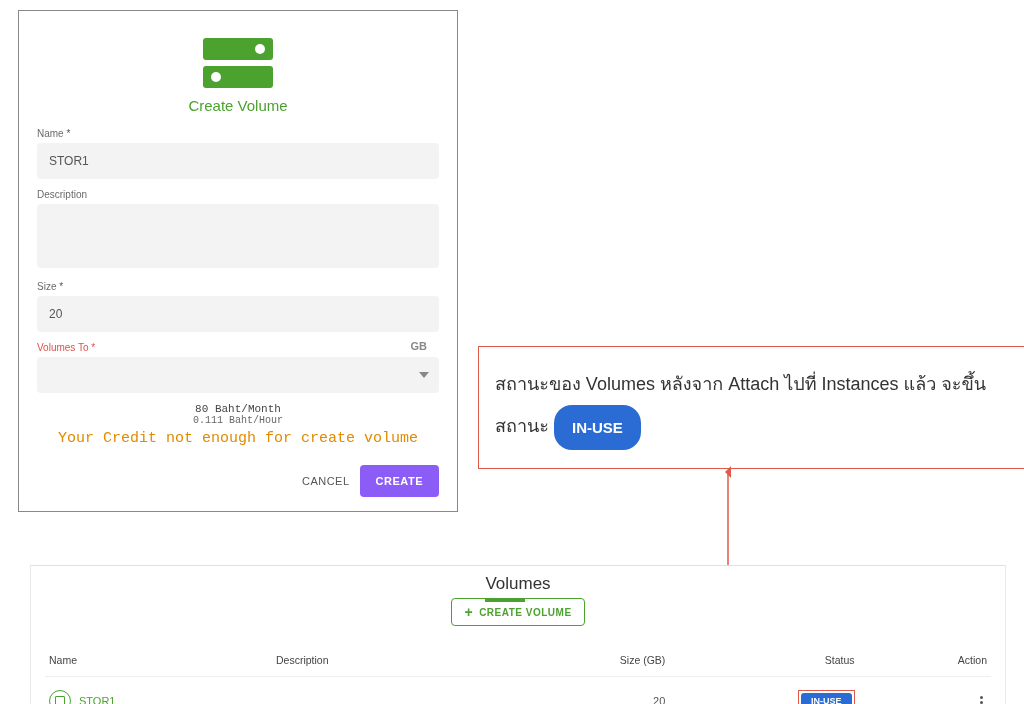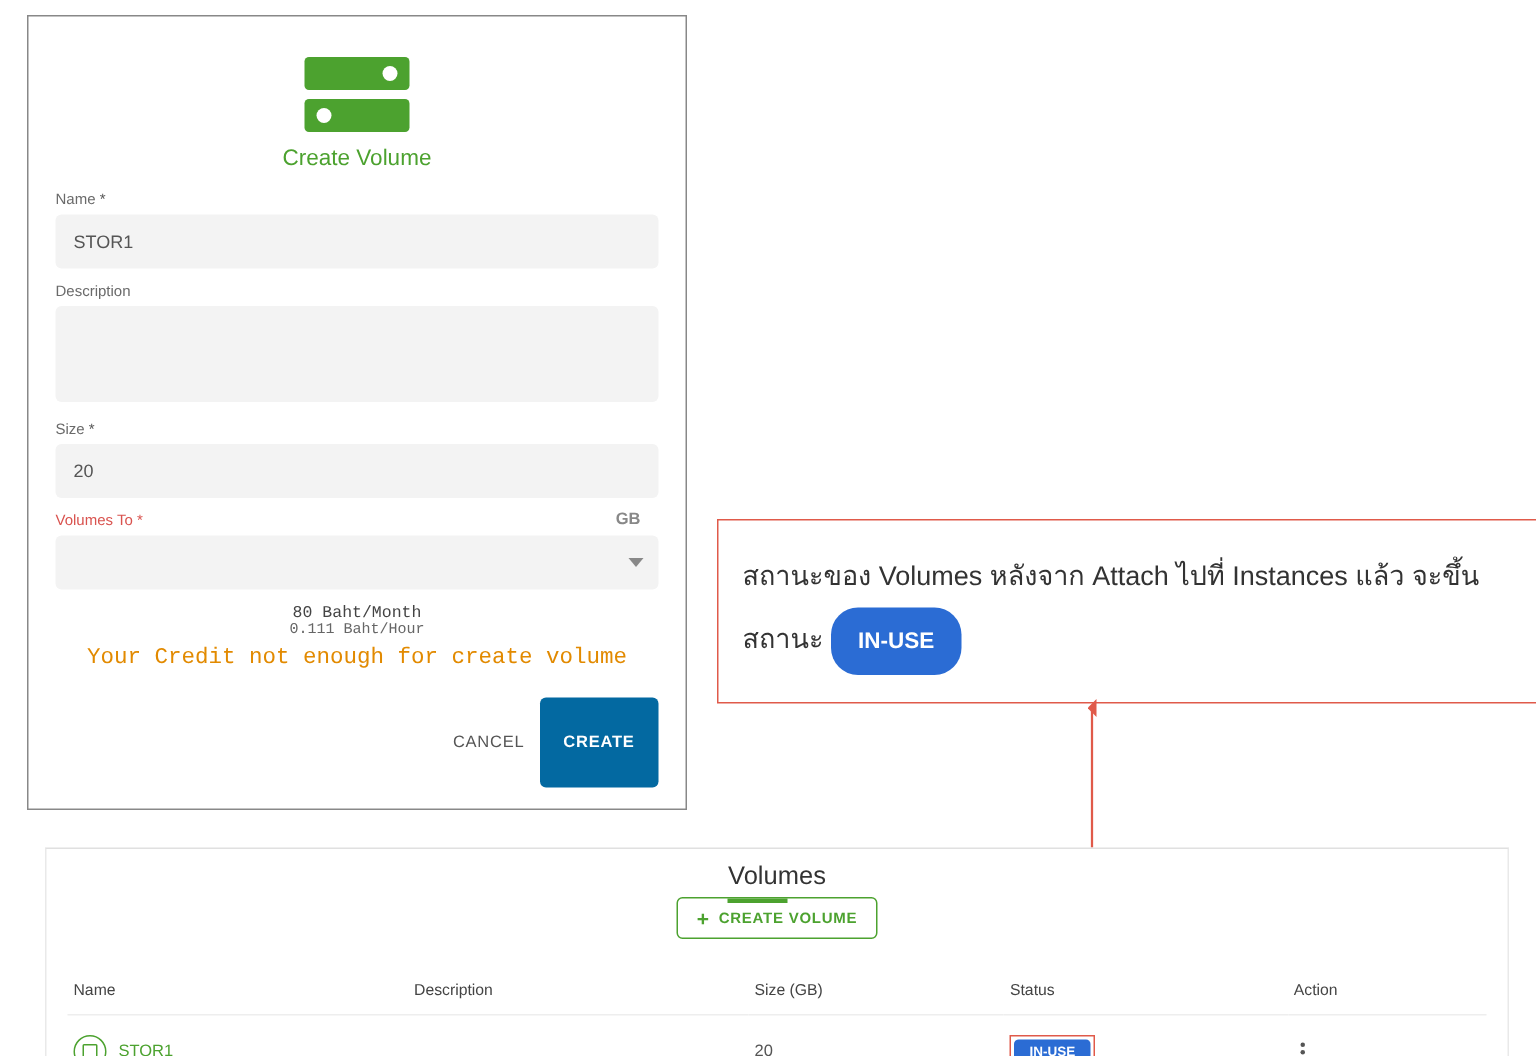--- a/index.html
+++ b/index.html
@@ -63,22 +63,22 @@
     font-size: 11px; color: #888; font-weight: 600; margin-top: 32px;
   }
 
   .pricing { text-align: center; font-size: 11px; color: #444; margin-top: 8px; font-family: Liberation Mono, monospace; }
   .pricing .per-hour { font-size: 10px; color: #666; }
   .pricing .warn { color: #e28a00; font-size: 15px; margin-top: 4px; }
 
   .modal-actions { display: flex; justify-content: flex-end; gap: 4px; align-items: center; margin-top: 18px; }
   .btn-cancel { background: none; border: none; color: #555; font-size: 11px; letter-spacing: 0.5px; cursor: pointer; }
   .btn-create {
-    background: #0369a1; color: #fff; border: none; border-radius: 4px;
-    padding: 24px 16px; font-size: 11px; font-weight: 600; letter-spacing: 0.5px;
+    background: #8b5cf6; color: #fff; border: none; border-radius: 4px;
+    padding: 10px 16px; font-size: 11px; font-weight: 600; letter-spacing: 0.5px;
     cursor: pointer;
   }
 
   
   .callout {
     position: absolute;
     left: 478px; top: 346px;
     width: 551px;
     border: 1.5px solid #e05a4a;
     padding: 18px 16px 18px 16px;
@@ -128,21 +128,21 @@
     font-size: 10px; font-weight: 600; letter-spacing: 0.5px;
     display: flex; align-items: center; gap: 6px; cursor: pointer;
   }
   .btn-create-vol .plus { font-size: 14px; line-height: 1; }
 
   .vol-table { width: 100%; margin-top: 22px; border-collapse: collapse; table-layout: fixed; }
   .vol-table th {
     text-align: left; font-size: 10.5px; color: #444; font-weight: 500;
     padding: 6px 4px 10px; border-bottom: 1px solid #eee;
   }
-  .vol-table th.center, .vol-table td.center { text-align: left; margin-top: 39px; }
+  .vol-table th.center, .vol-table td.center { text-align: right; margin-top: 39px; }
   .vol-table td {
     padding: 12px 4px; font-size: 11px; color: #555; vertical-align: middle;
     border-top: 1px solid #f2f2f2;
   }
   .vol-name { display: flex; align-items: center; gap: 8px; color: #4CA22F; font-weight: 500; }
   .vol-icon {
     width: 20px; height: 20px; border: 1.5px solid #4CA22F; border-radius: 50%;
     display: inline-flex; align-items: center; justify-content: center;
   }
   .vol-icon-inner { width: 8px; height: 8px; border: 1.5px solid #4CA22F; border-radius: 1px; }

